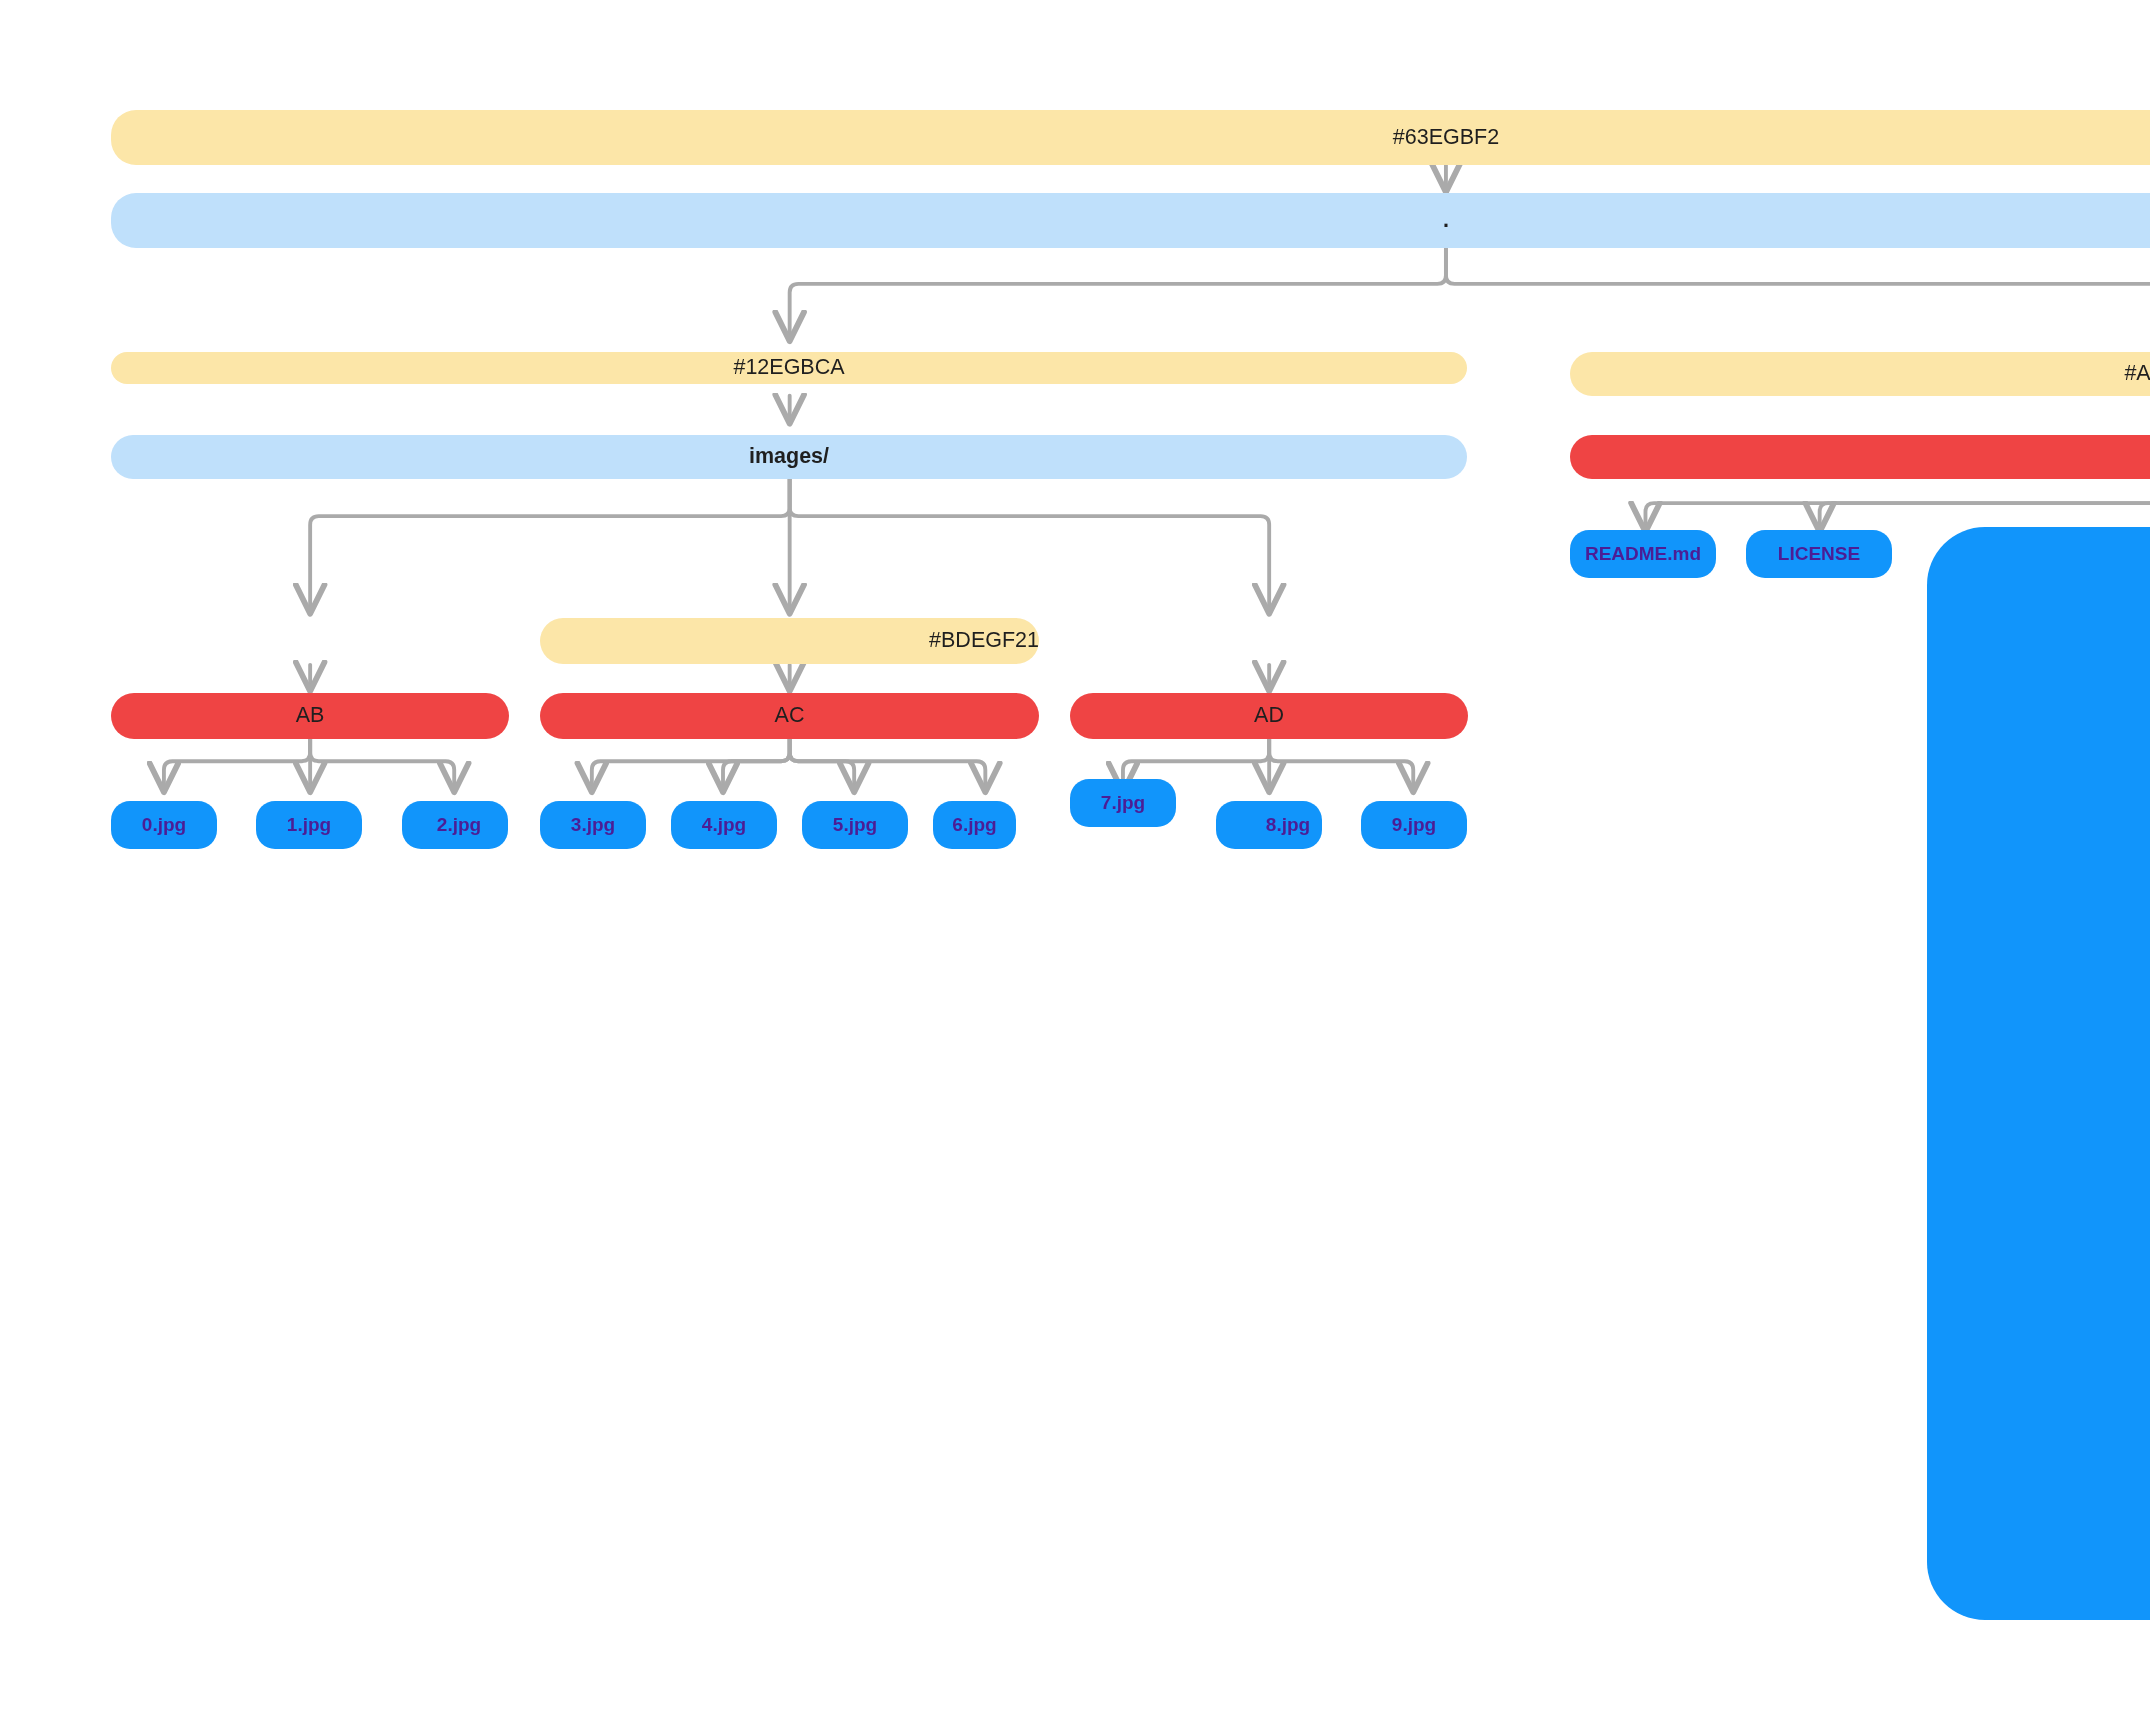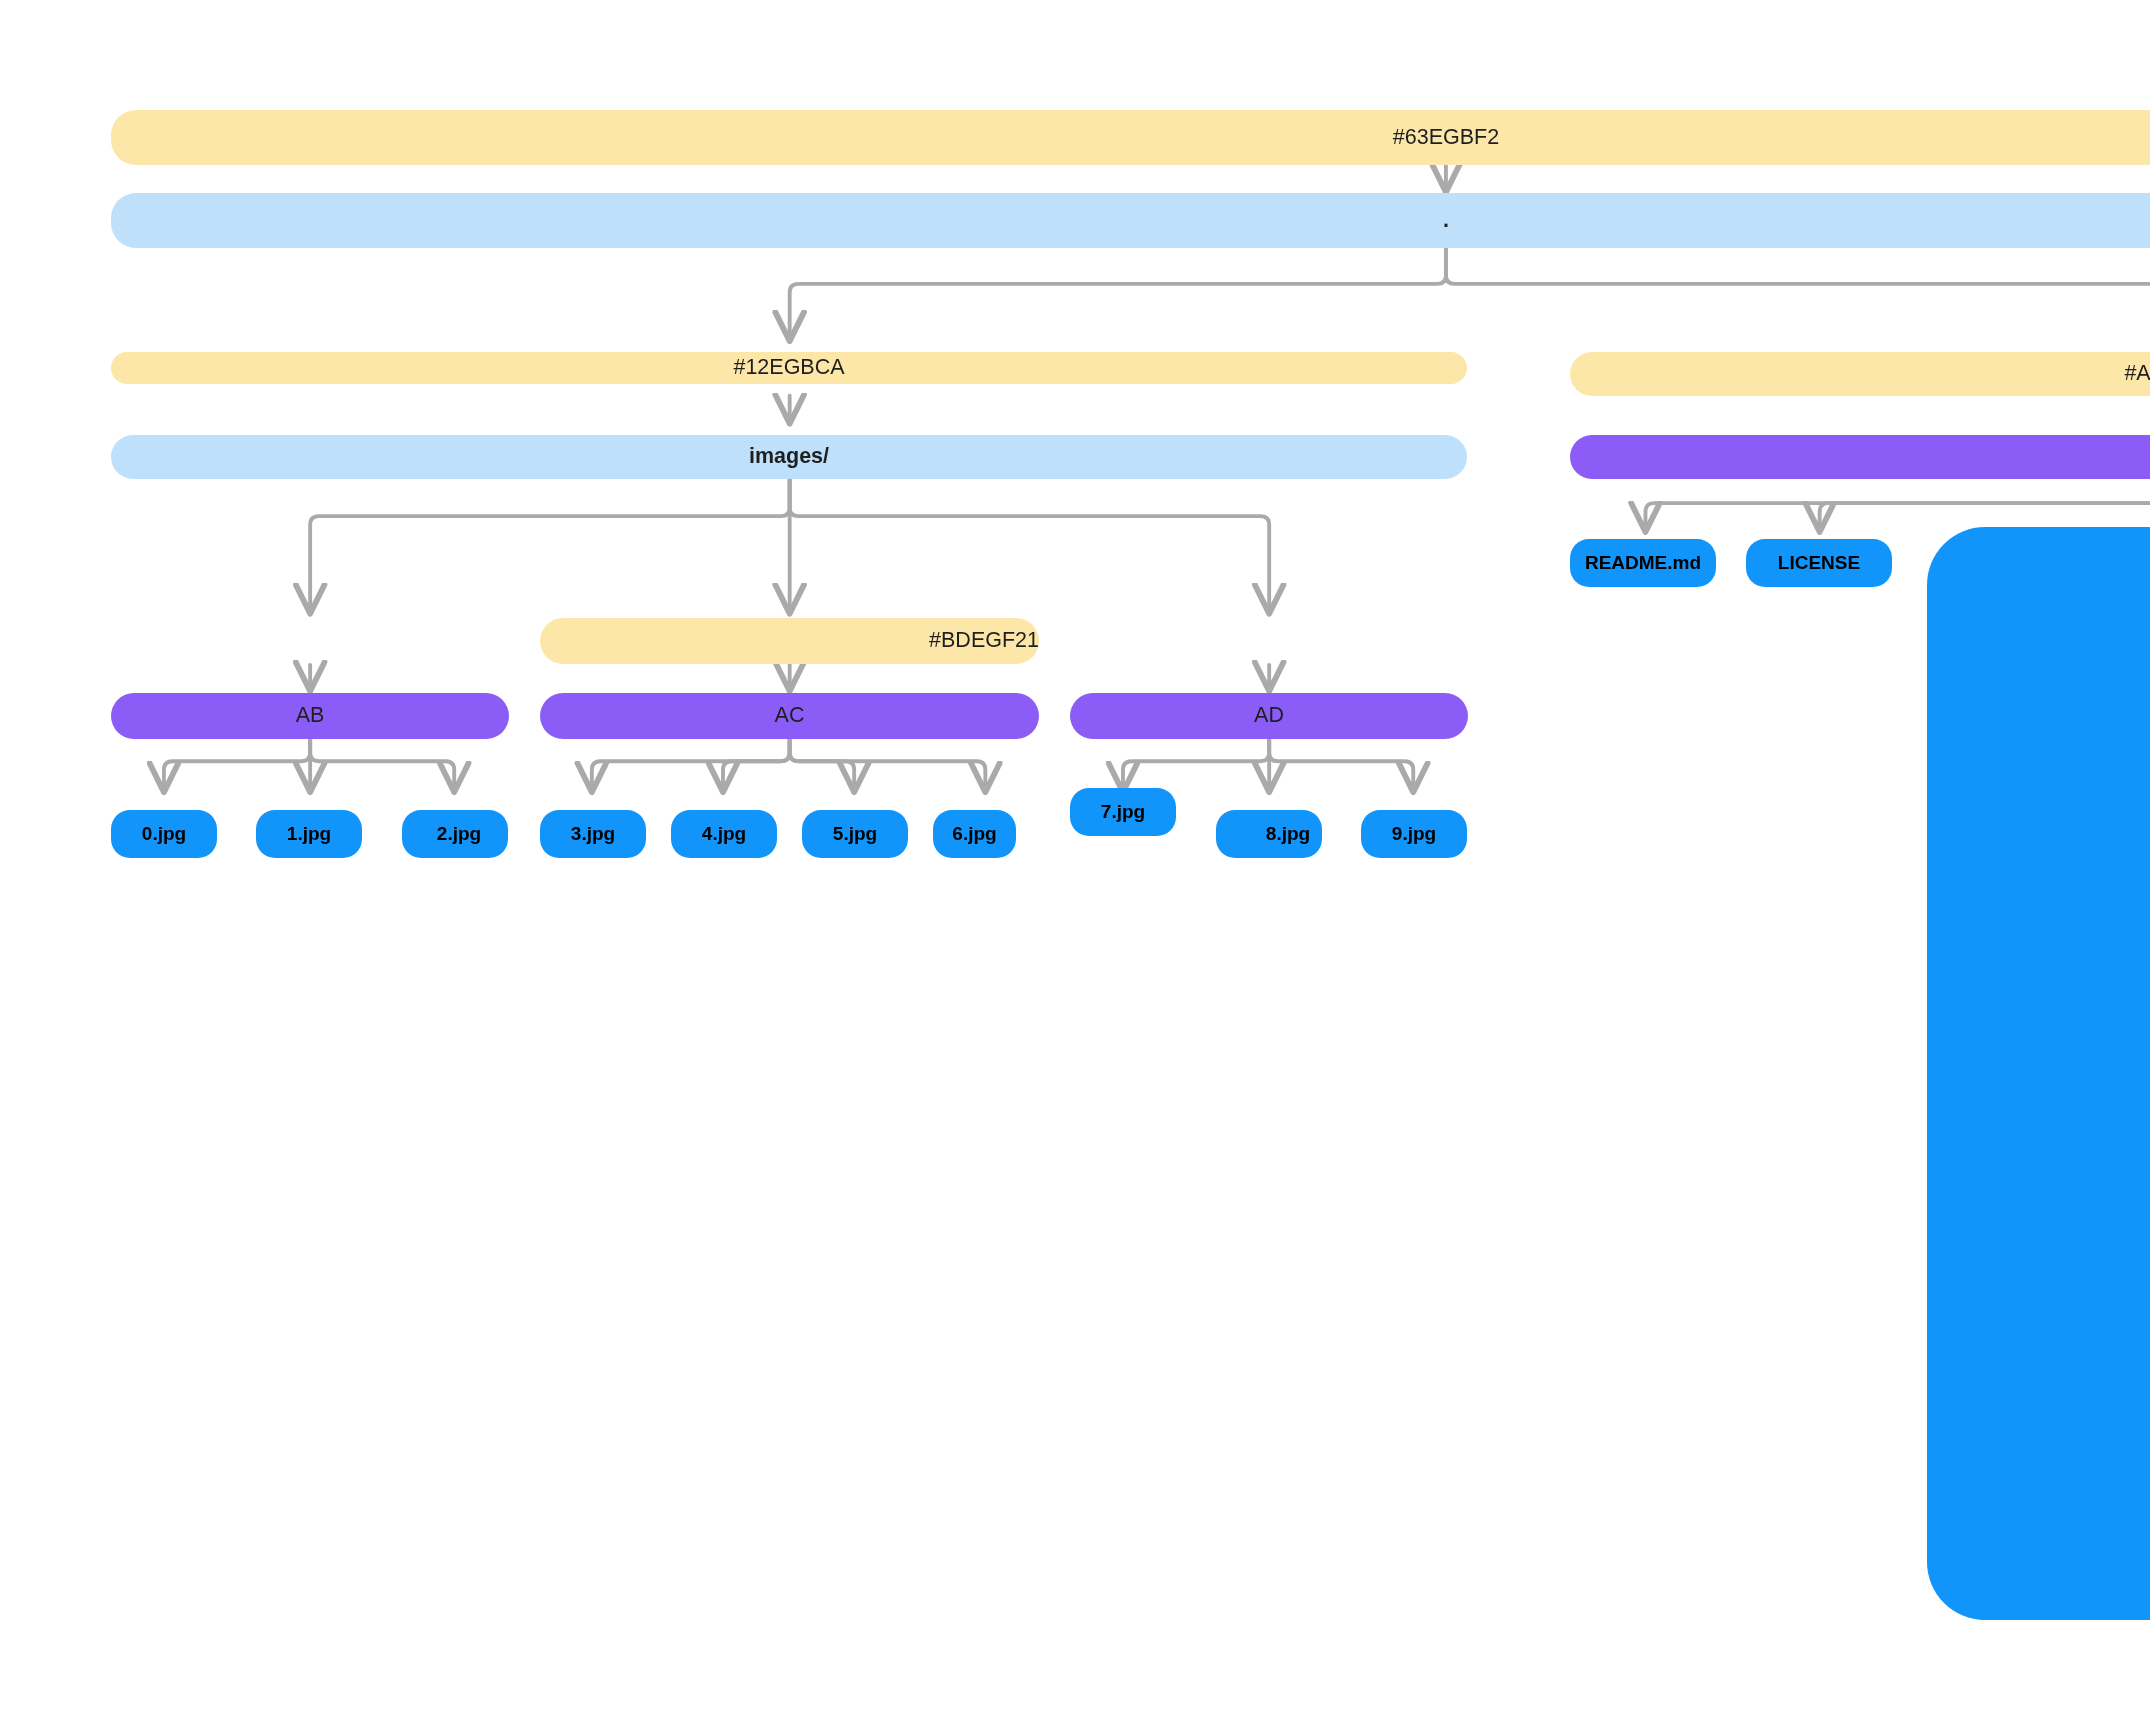--- a/index.html
+++ b/index.html
@@ -45,33 +45,32 @@
   }
   
   .n-dir {
     background: #BFE0FB;
     border-radius: 24px;
     font-size: 21.5px;
     font-weight: 700;
   }
   
   .n-bucket {
-    background: #8b5cf6;
+    background: #ef4444;
     border-radius: 24px;
     font-size: 21.5px;
     font-weight: 400;
   }
   
   .n-file {
     background: #1195FB;
     border-radius: 19px;
-    color: #000000;
+    color: #4c1d95;
     font-size: 19px;
     font-weight: 700;
-    margin-top: 9px;
   }
   
   .n-bigfile {
     background: #1195FB;
     border-radius: 58px;
     color: #ffffff;
     font-size: 53px;
     font-weight: 700;
   }
   

